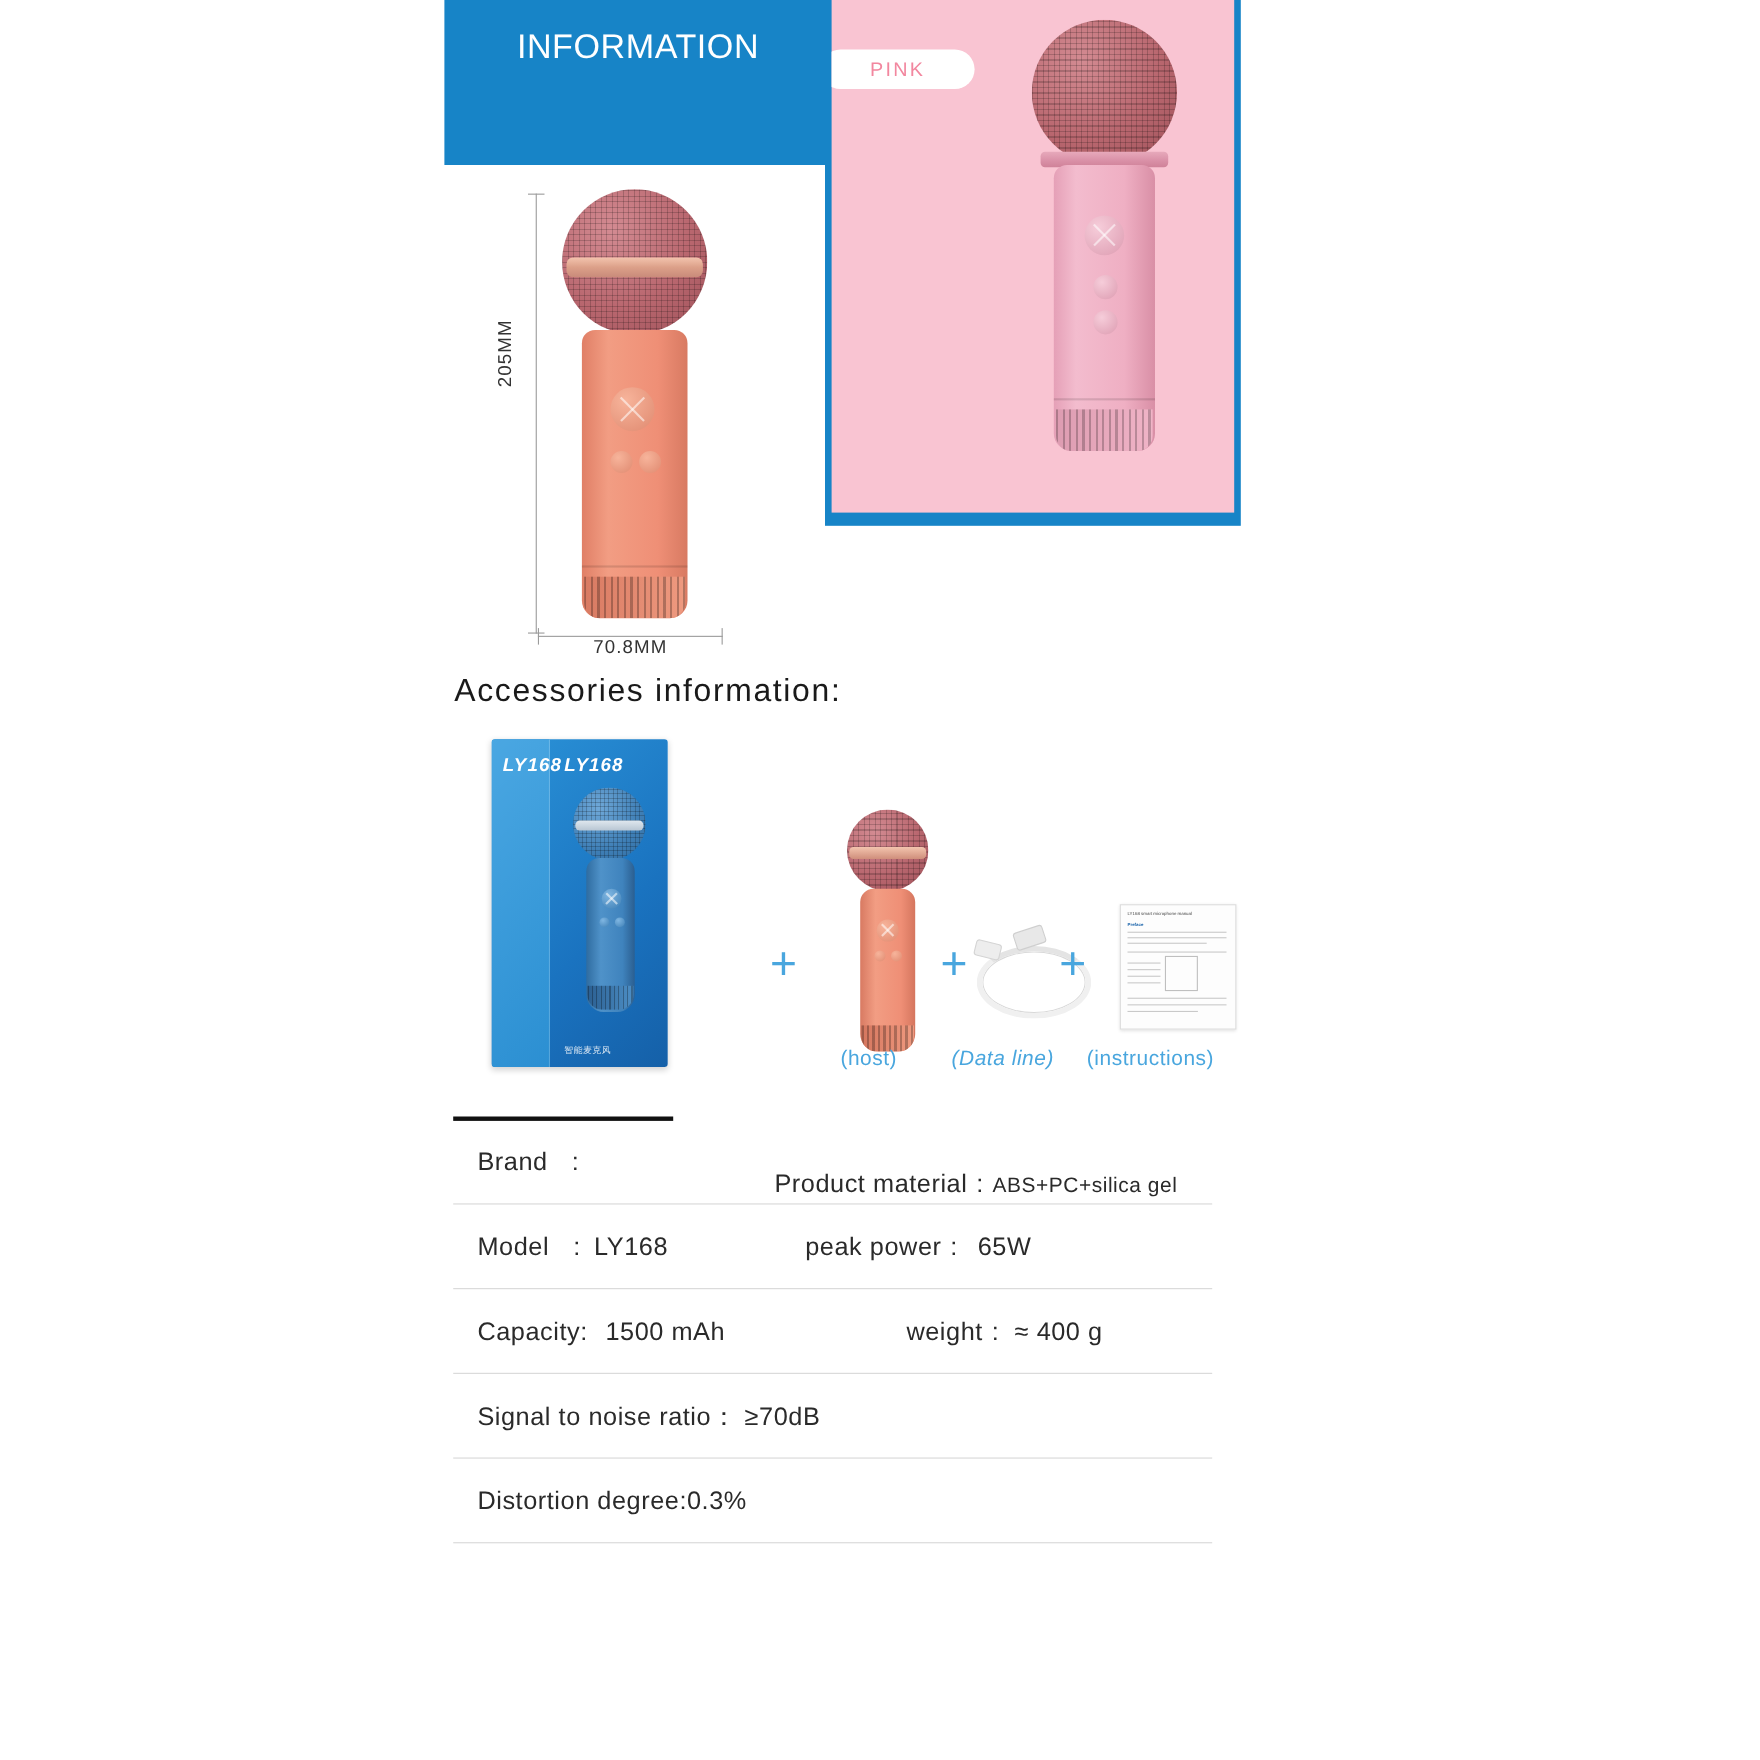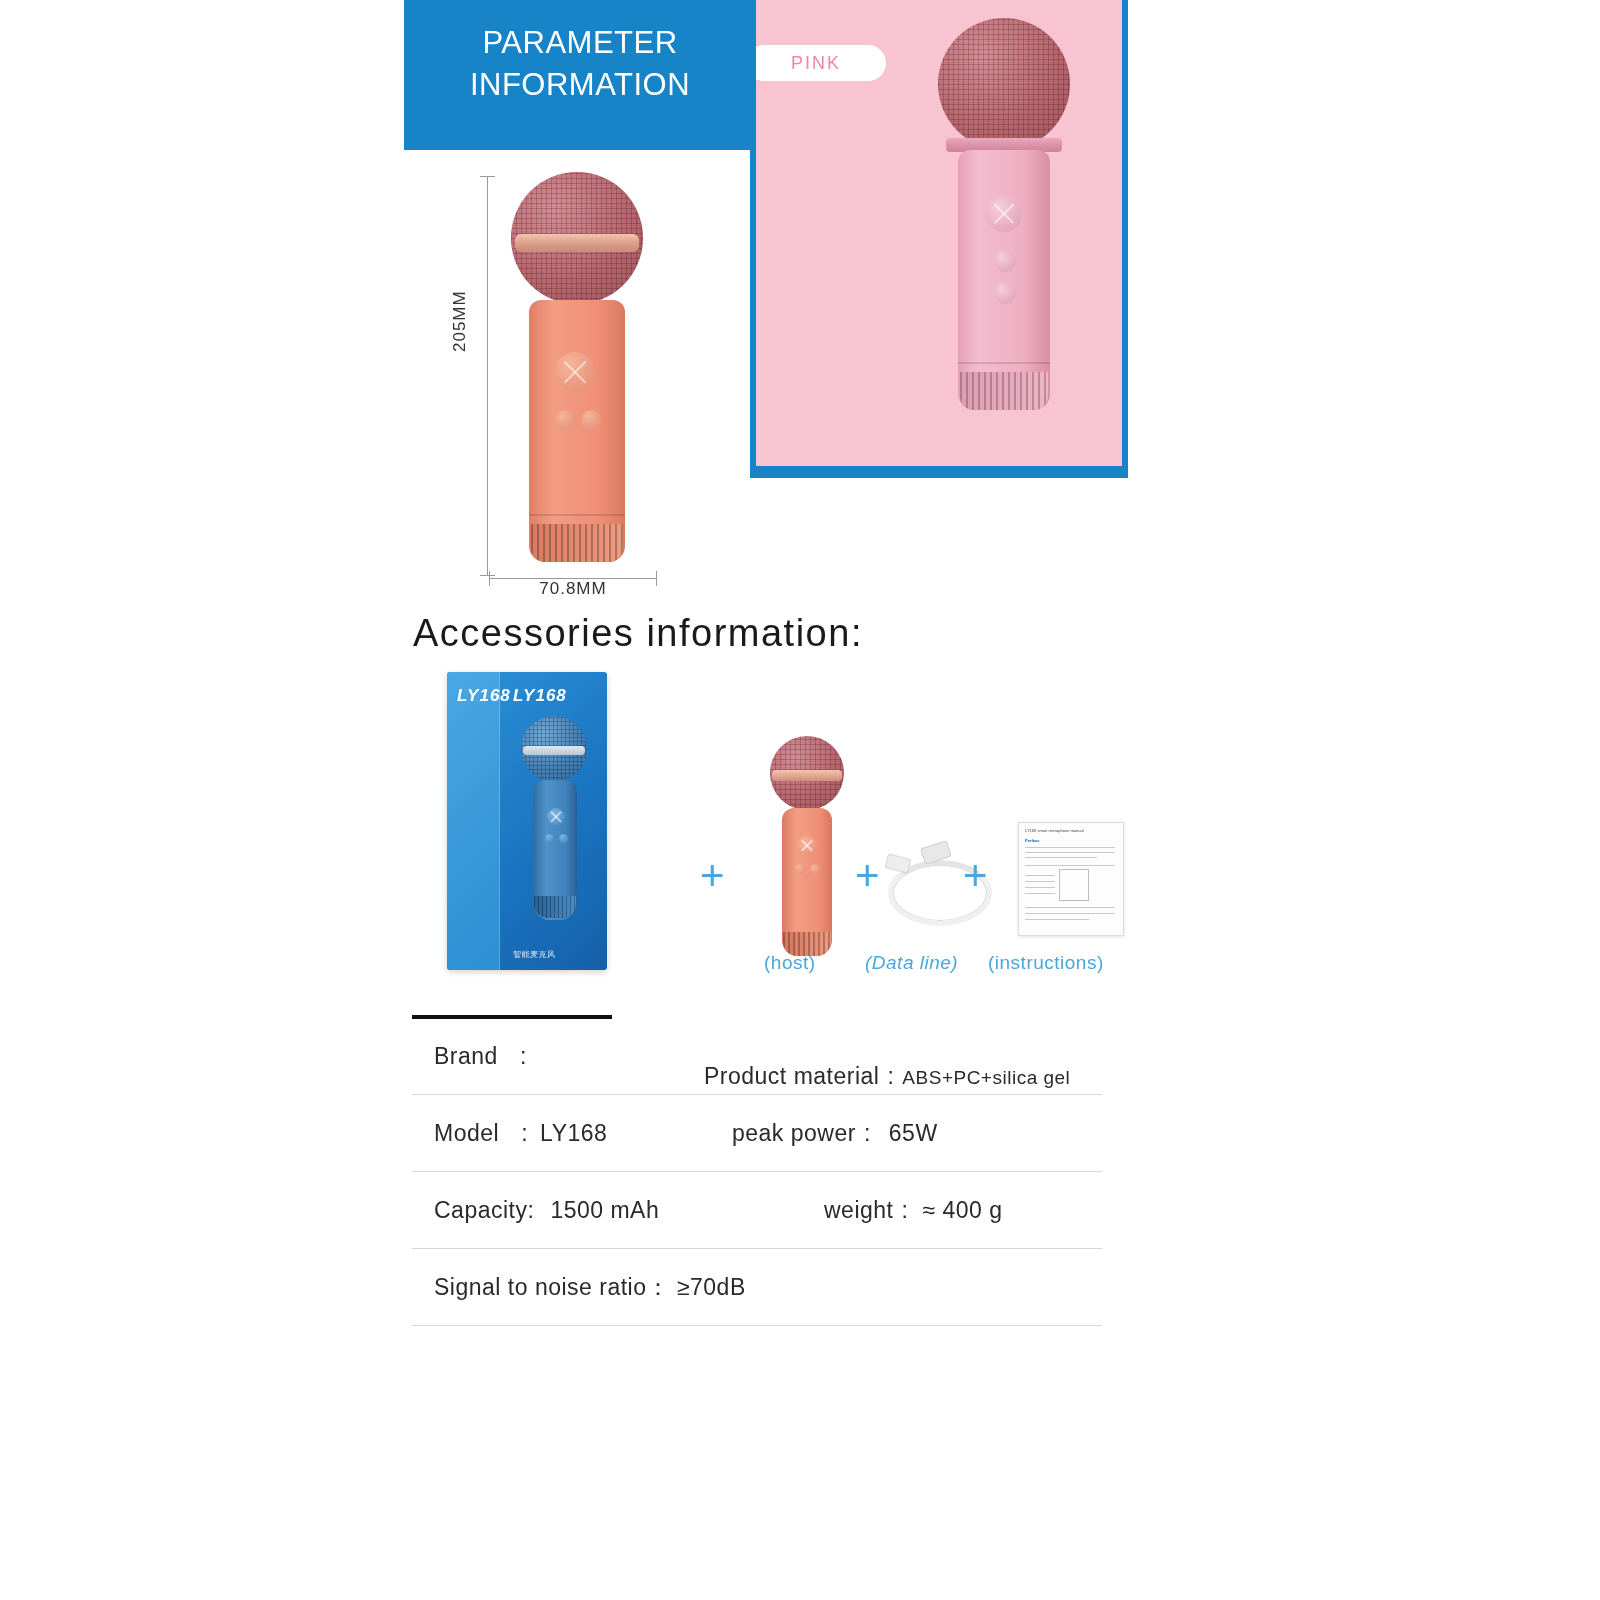--- a/index.html
+++ b/index.html
@@ -181,21 +181,21 @@
     font-size: 17px;
     color: #333;
     letter-spacing: 1px;
   }
 
   
   .acc-title {
     position: absolute;
     left: 413px;
     top: 612px;
-    font-size: 38px;
+    font-size: 29px;
     color: #1a1a1a;
     letter-spacing: 1.5px;
     font-family: "Liberation Sans", sans-serif;
   }
 
   .acc-box {
     position: absolute;
     left: 447px;
     top: 672px;
     width: 160px;
@@ -375,21 +375,20 @@
     color: #2a2a2a;
     line-height: 31px;
     letter-spacing: 0.3px;
   }
 </style>
 </head>
 <body>
 
 <div class="header-blue">
   <div class="header-title">
-    <div>PARAMETER</div>
     <div>INFORMATION</div>
   </div>
 </div>
 
 <div class="pink-panel-border"></div>
 <div class="pink-panel">
   <div class="pink-tag">PINK</div>
 
   <div class="mic" style="left:168px; top:10px; width:160px; height:440px;">
     <div class="head" style="left:14px; top:8px; width:132px; height:132px;"></div>
@@ -539,16 +538,19 @@
       <span class="spec-k">weight</span>
       <span class="spec-k" style="margin-left:8px;">:</span>
       <span class="spec-k" style="margin-left:14px;">≈ 400 g</span>
     </span>
   </div>
 
   <div class="spec-row">
     <span class="spec-k">Signal to noise ratio： ≥70dB</span>
   </div>
 
+  <div class="spec-row">
+    <span class="spec-k">Distortion degree:0.3%</span>
+  </div>
 
 
 
 </div>
 
 </body></html>

